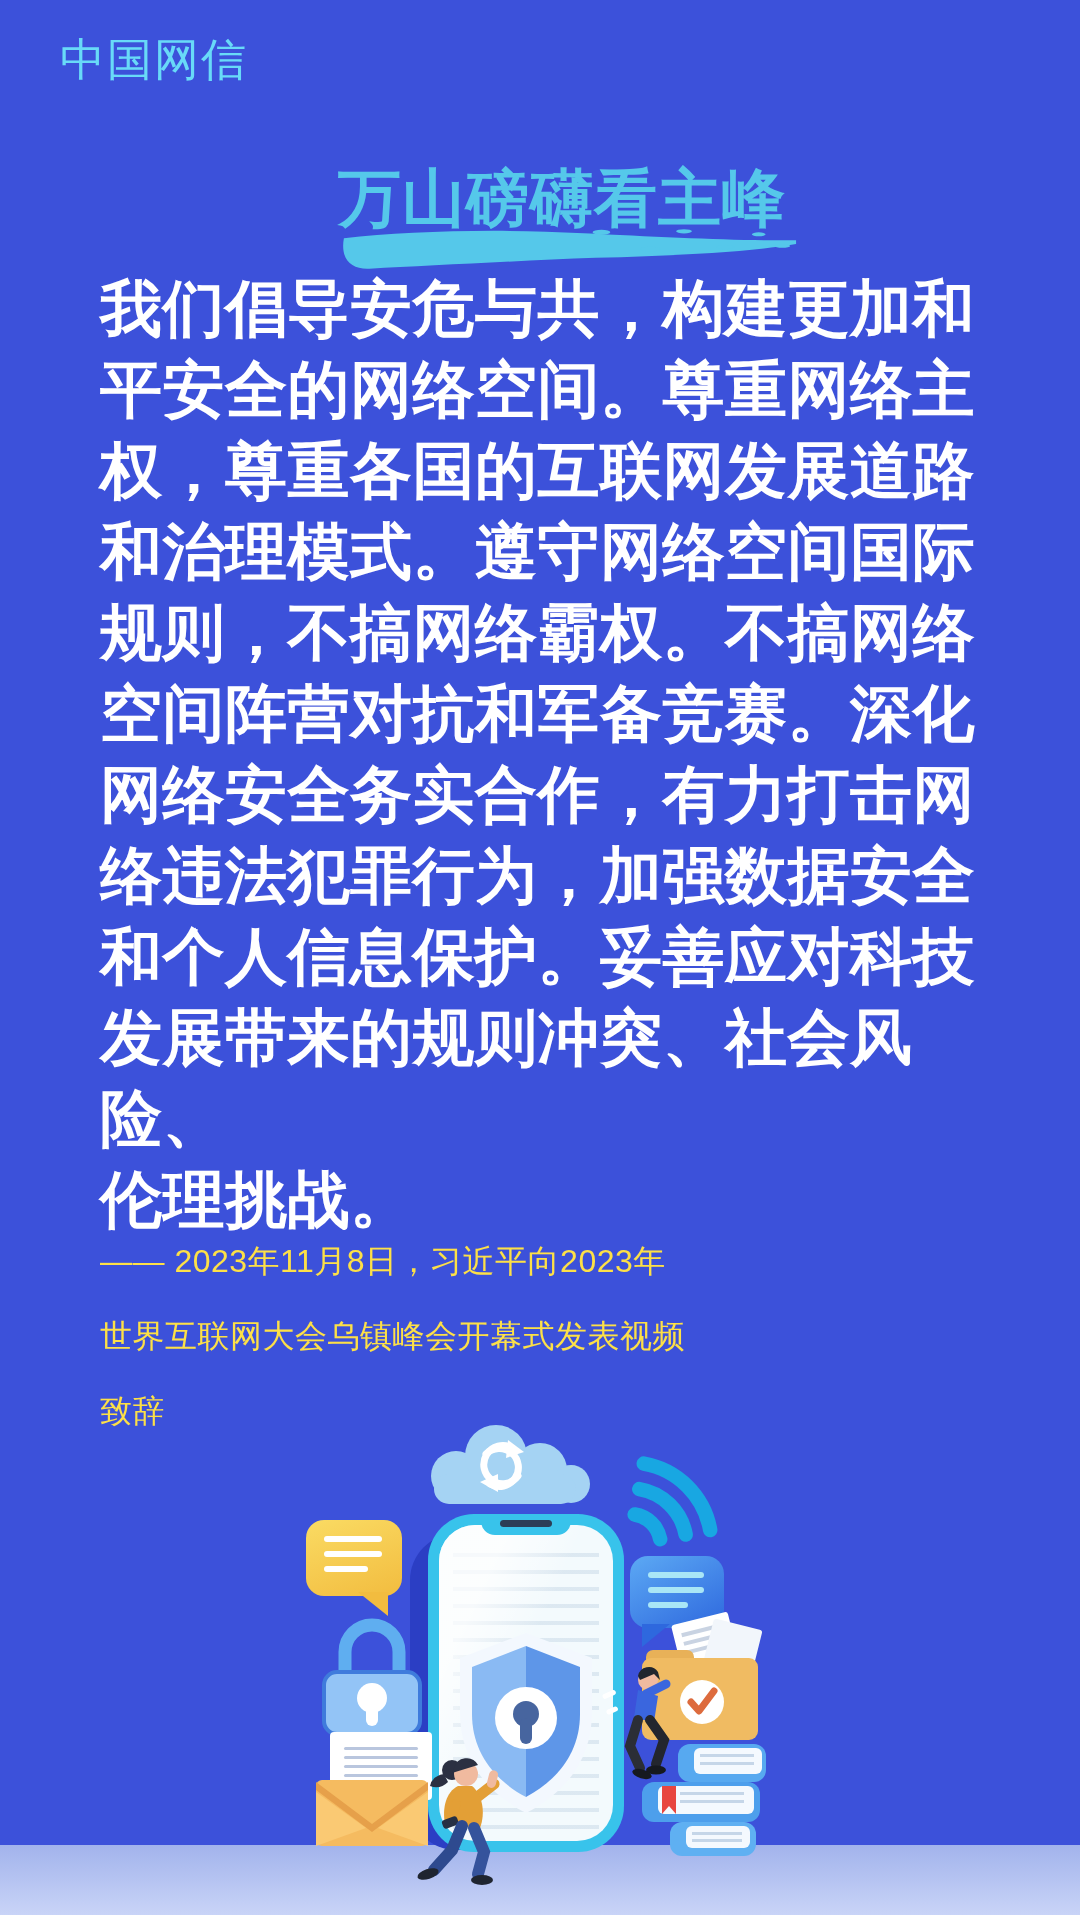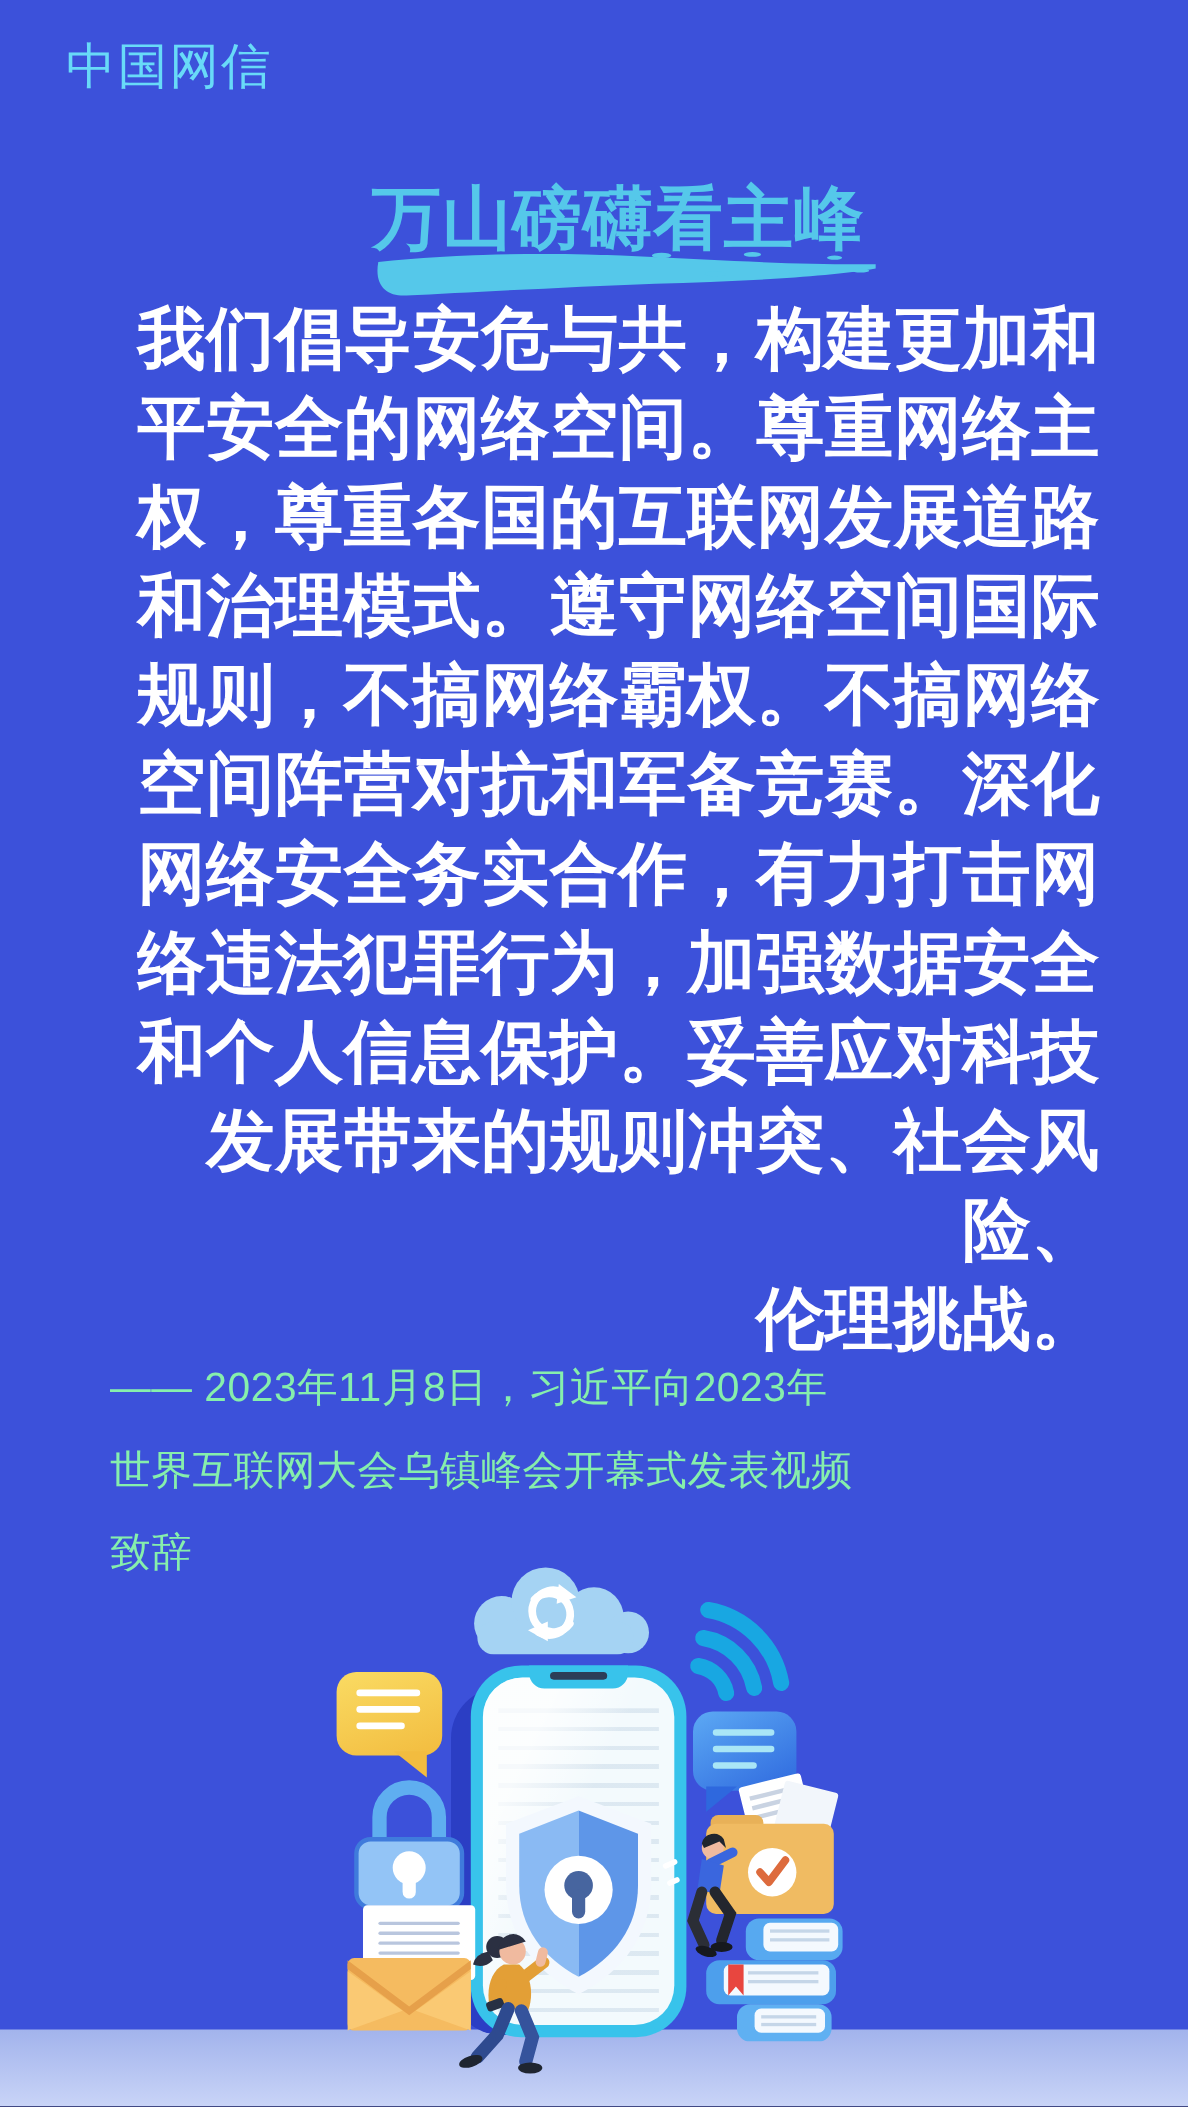--- a/index.html
+++ b/index.html
@@ -17,25 +17,25 @@
   .title{
     position:absolute;left:0;right:0;top:156px;text-align:center;
     transform:translateX(22px);
     font-size:63px;font-weight:bold;color:#55C8EA;letter-spacing:1px;
   }
   .brush{position:absolute;left:338px;top:228px;width:462px;height:44px;}
   
   .quote{
     position:absolute;left:100px;top:268px;width:900px;
     font-size:62px;line-height:81px;font-weight:600;color:#FFFFFF;
-    white-space:pre-line;letter-spacing:0.5px;text-align:right;
+    white-space:pre-line;letter-spacing:0.5px;
   }
   .attribution{
     position:absolute;left:100px;top:1224px;width:900px;
-    font-size:37px;line-height:75px;font-weight:400;color:#86efac;
+    font-size:32px;line-height:75px;font-weight:400;color:#fde047;
     white-space:pre-line;letter-spacing:0.5px;
   }
   
   .floor{
     position:absolute;left:0;right:0;top:1845px;height:70px;
     background:linear-gradient(180deg,#A2B3EC 0%,#C9D4F7 100%);
     z-index:0;
   }
   .ill{position:absolute;}
   .cloud-sync{left:408px;top:1422px;width:190px;height:82px;z-index:1;}

